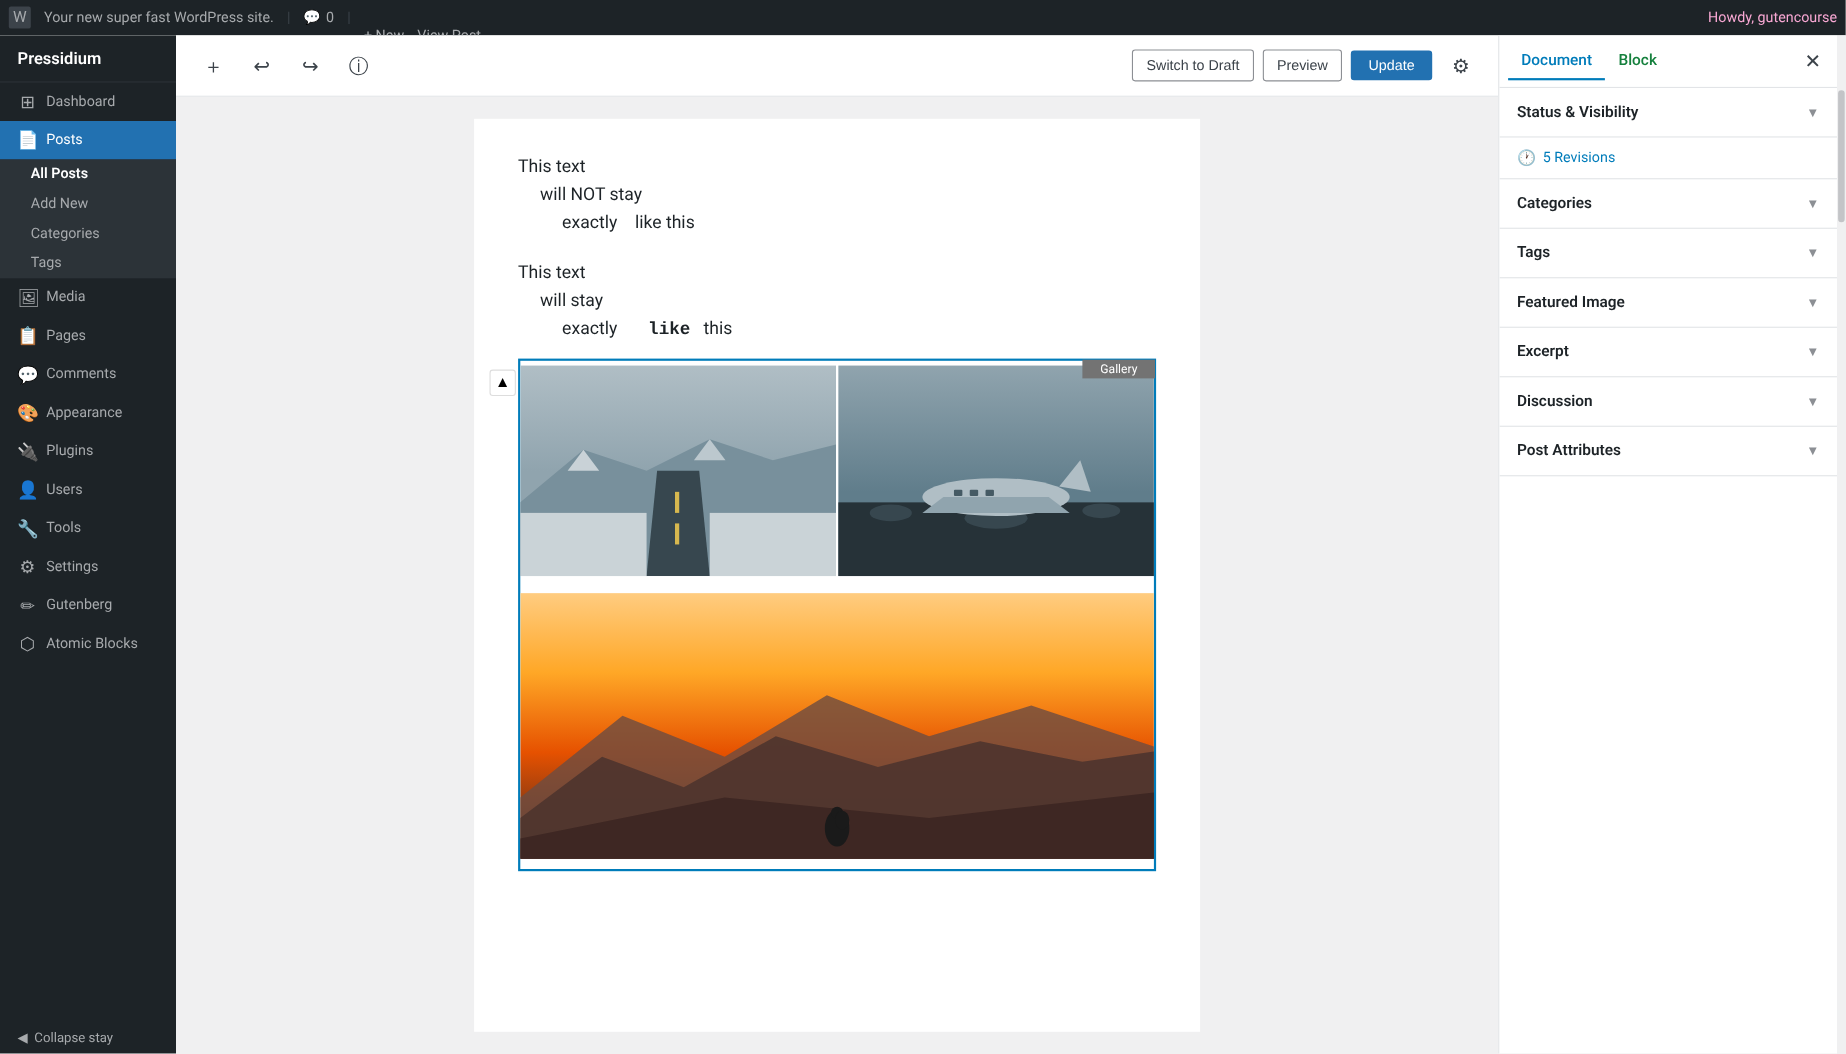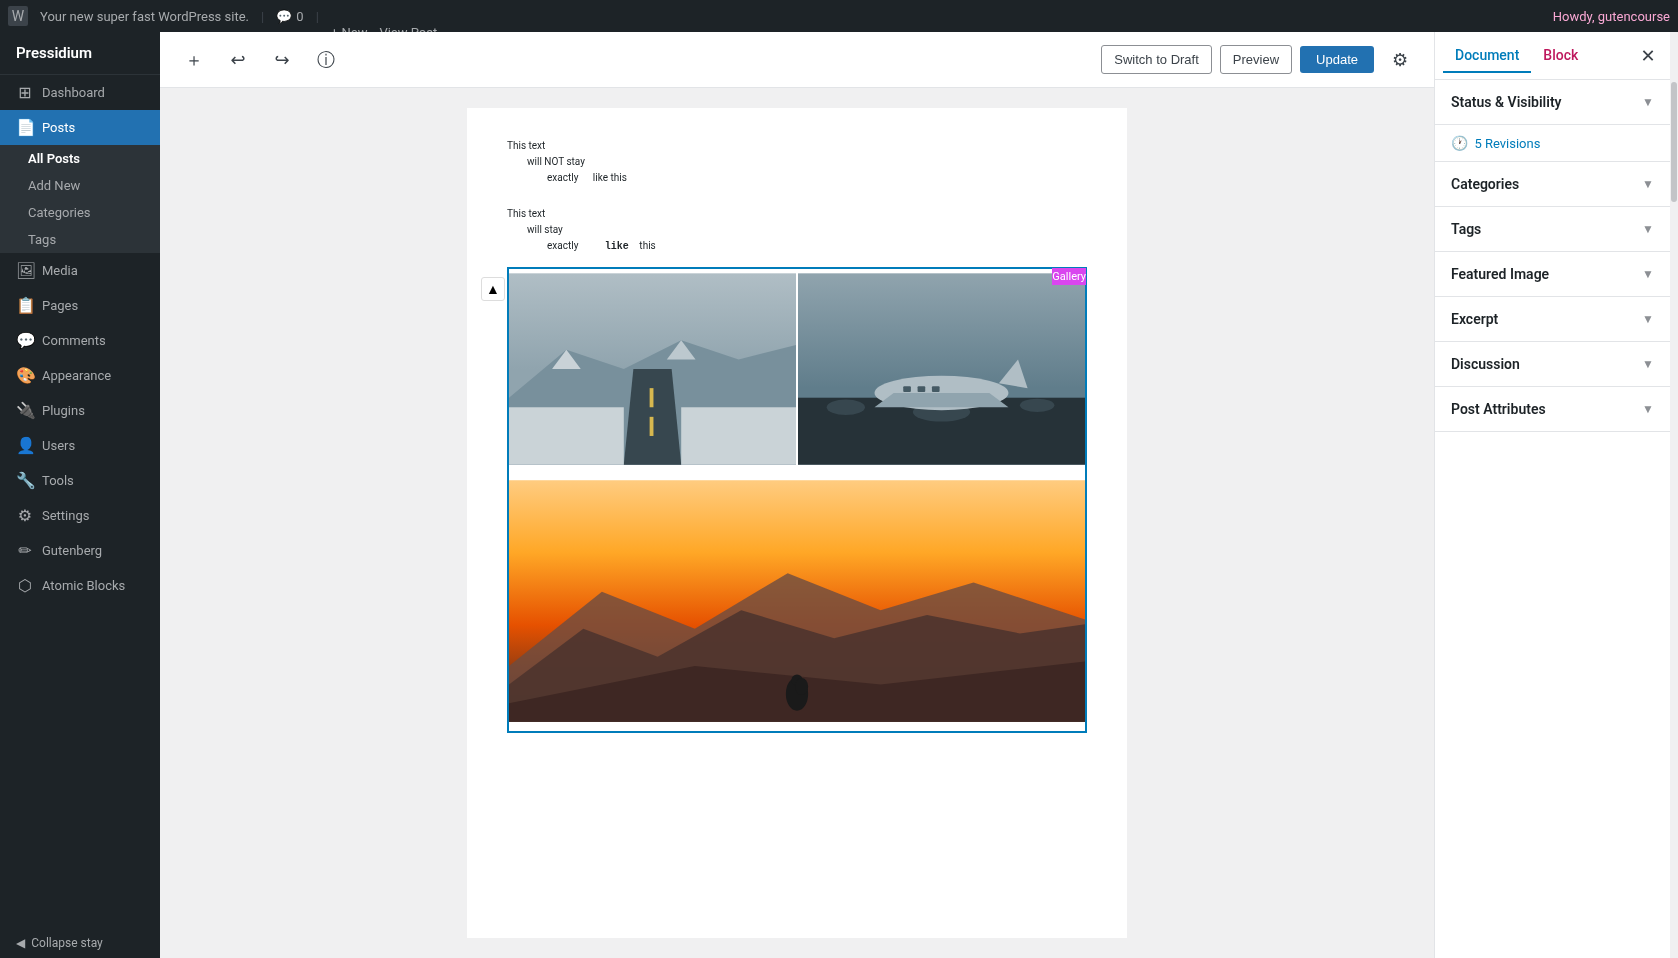--- a/index.html
+++ b/index.html
@@ -154,39 +154,39 @@
     .editor-inner {
       background: #fff;
       width: 660px;
       min-height: 700px;
       padding: 30px 40px;
       position: relative;
     }
 
     
     .text-block-1 { margin-bottom: 20px; }
-    .text-line { font-size: 10px; color: #1d2327; line-height: 1.6; }
+    .text-line { font-size: 16px; color: #1d2327; line-height: 1.6; }
     .text-line.indent-1 { padding-left: 20px; }
     .text-line.indent-2 { padding-left: 40px; }
     .text-bold { font-weight: 700; font-family: Liberation Mono, monospace; }
 
     
     .gallery-block {
       border: 2px solid #007cba;
       position: relative;
       margin-top: 8px;
     }
     .gallery-label {
       position: absolute;
       top: -1px;
       right: -1px;
-      background: #d946ef;
+      background: #737373;
       color: #fff;
       font-size: 11px;
-      padding: 2px 0;
+      padding: 2px 16px;
       z-index: 1;
     }
     .gallery-move-btn {
       position: absolute;
       top: 8px;
       left: -28px;
       width: 24px;
       height: 24px;
       background: #fff;
       border: 1px solid #ddd;
@@ -208,40 +208,40 @@
     }
     .gallery-img-bottom {
       width: 100%;
       height: 260px;
       display: block;
       margin-top: 2px;
     }
 
     
     .right-panel {
-      width: 236px;
+      width: 308px;
       background: #fff;
       border-left: 1px solid #e2e4e7;
       flex-shrink: 0;
       display: flex;
       flex-direction: column;
       overflow: hidden;
     }
     .right-panel-tabs {
       display: flex;
       align-items: center;
       border-bottom: 1px solid #e2e4e7;
       padding: 0 8px;
       height: 48px;
     }
     .right-tab {
       padding: 8px 12px;
       font-size: 14px;
       font-weight: 500;
-      color: #be185d;
+      color: #15803d;
       cursor: pointer;
       border-bottom: 2px solid transparent;
       margin-bottom: -1px;
     }
     .right-tab.active { color: #007cba; border-bottom-color: #007cba; }
     .right-panel-close {
       margin-left: auto;
       width: 28px; height: 28px;
       border: none; background: transparent;
       cursor: pointer;

